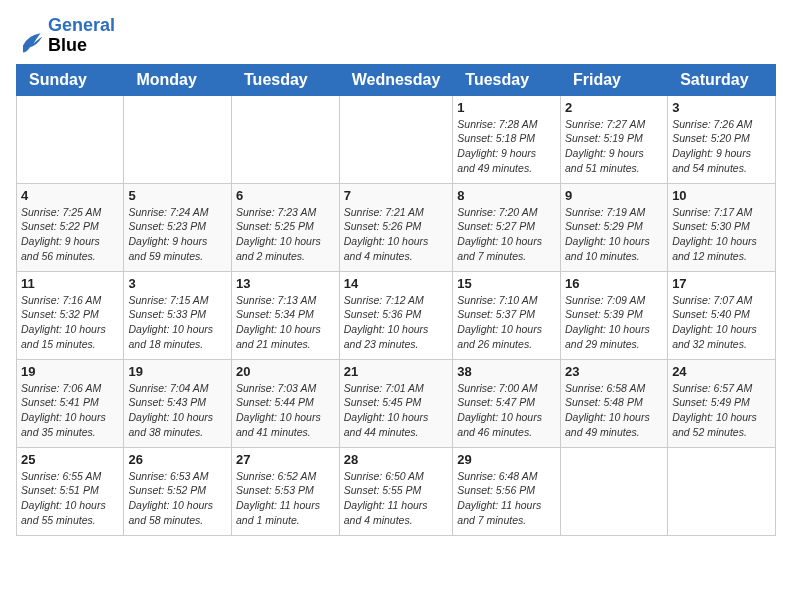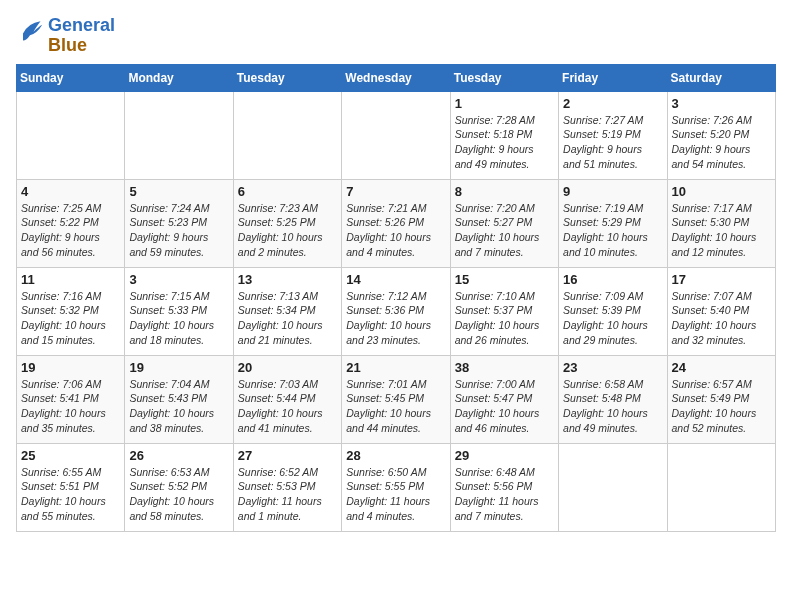--- a/index.html
+++ b/index.html
@@ -11,21 +11,21 @@
       padding: 16px;
     }
     .header {
       display: flex;
       justify-content: space-between;
       align-items: flex-start;
       margin-bottom: 8px;
     }
     .logo {
       display: flex;
-      align-items: flex-start;
+      align-items: flex-end;
       gap: 4px;
     }
     .logo-text {
       font-size: 18px;
       font-weight: bold;
       color: #333;
       line-height: 1.1;
     }
     .logo-text span {
       color: #2e6fbe;
@@ -47,23 +47,23 @@
       color: #444;
     }
     table {
       width: 100%;
       border-collapse: collapse;
       font-size: 11px;
     }
     thead tr th {
       background: #2e6fbe;
       color: #fff;
-      padding: 6px 3px;
+      padding: 6px 12px;
       text-align: left;
-      font-size: 12px;
+      font-size: 16px;
       font-weight: bold;
       border: 1px solid #2e6fbe;
     }
     tbody tr td {
       border: 1px solid #ccc;
       vertical-align: top;
       padding: 4px;
       width: 14.28%;
       height: 88px;
       background: #fff;
@@ -90,21 +90,21 @@
   </style>
 </head>
 <body>
 
 <div class="header">
   <div class="logo">
     <svg class="logo-bird" viewBox="0 0 32 32" xmlns="http://www.w3.org/2000/svg">
       <path d="M8 20 Q14 8 28 6 Q22 14 20 18 Q26 12 30 10 Q24 20 16 22 Q12 28 8 28 Z" fill="#2e6fbe"></path>
     </svg>
     <div>
-      <div class="logo-text"><span style="color:#2e6fbe">General</span><br><span style="color:#a16207">Blue</span></div>
+      <div class="logo-text"><span style="color:#2e6fbe">General</span><br><span style="color:#000000">Blue</span></div>
     </div>
   </div>
   <div class="title-block">
     <div class="month-title"></div>
     <div class="location"></div>
   </div>
 </div>
 
 <table>
   <thead>

